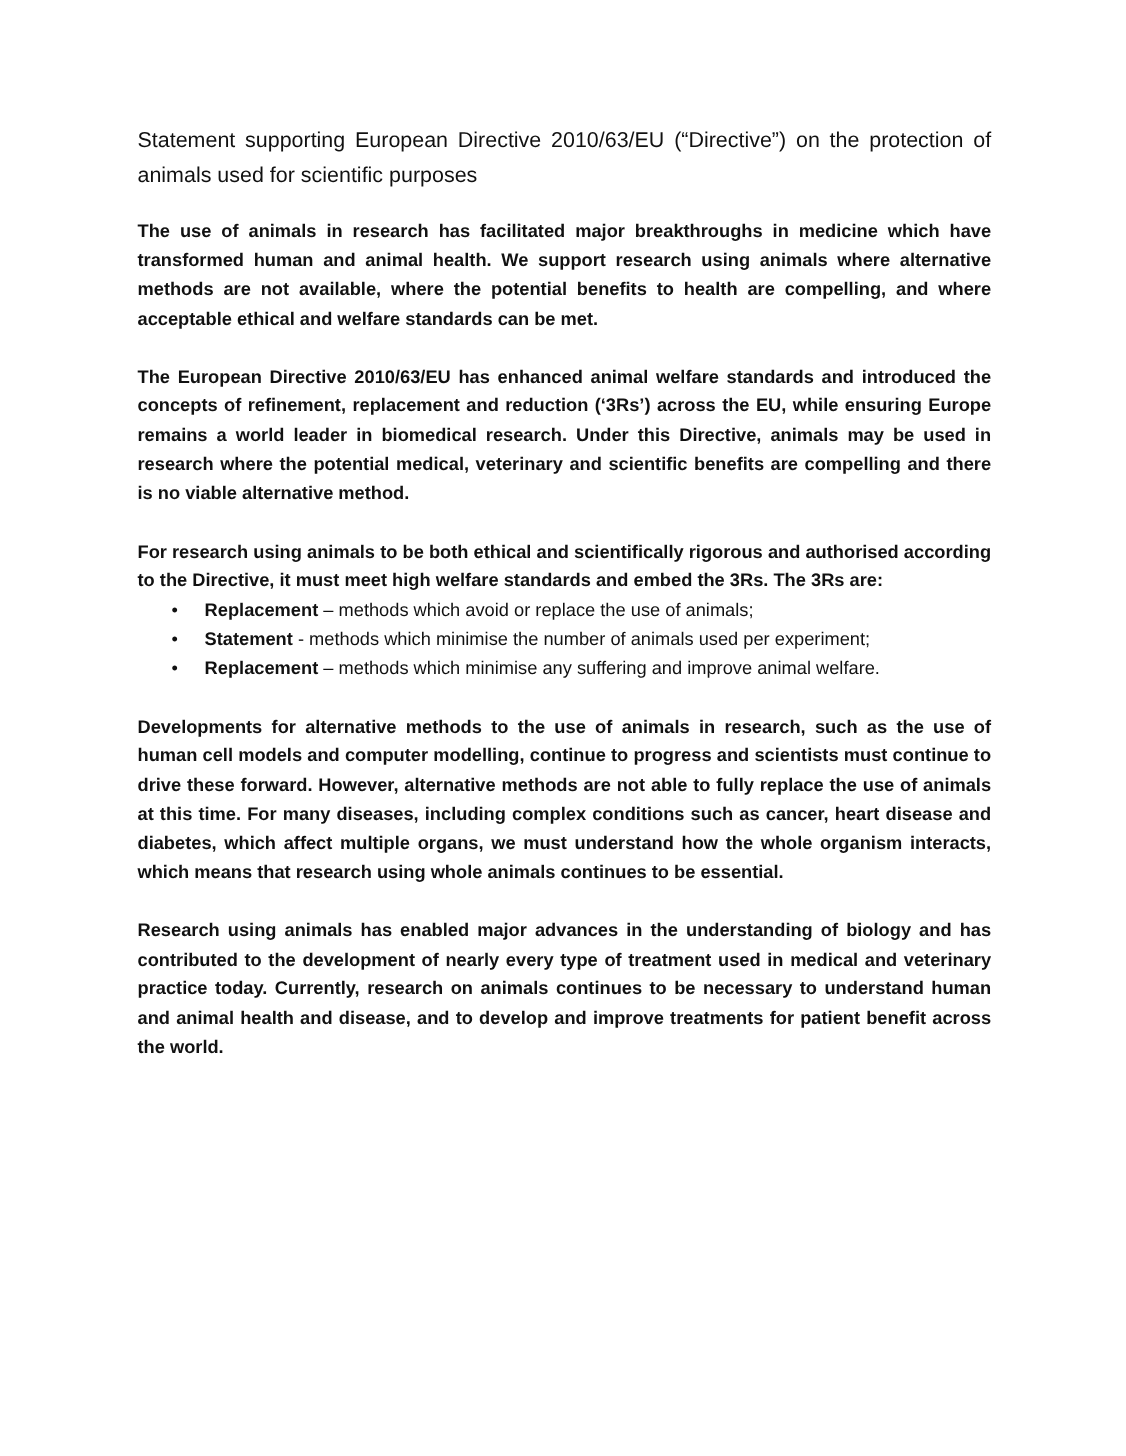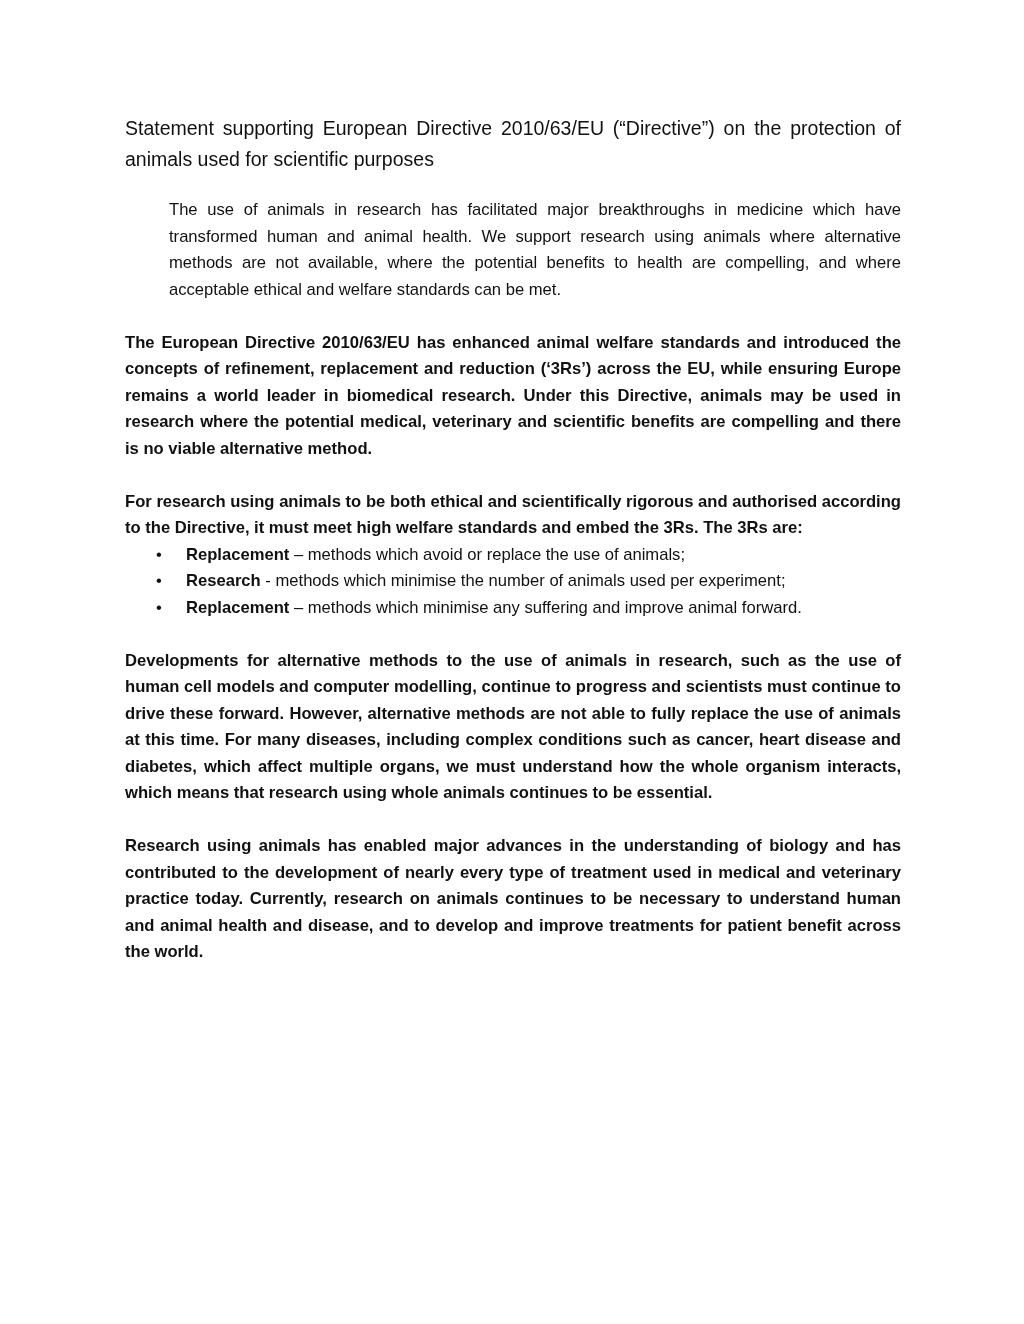--- a/index.html
+++ b/index.html
@@ -2,21 +2,21 @@
 <html><head>
 <meta charset="utf-8">
 <style>
   html, body { margin: 0; padding: 0; background: #ffffff; }
   body { width: 1024px; height: 1324px; position: relative; overflow: hidden;
          font-family: "Liberation Sans", sans-serif; color: #111; }
   .page { position: absolute; left: 125px; top: 113px; width: 776px; }
   .title { font-weight: normal; font-size: 19.5px; line-height: 31px; text-align: justify;
            margin: 0 0 22px 0; color: #111; }
   .para { font-size: 16.6px; line-height: 26.5px; text-align: justify; margin: 0 0 26.5px 0; font-weight: bold; }
-  .para.bold { font-weight: normal; margin-left: 44px; }
+  .para.bold { font-weight: bold; }
   .intro { margin-bottom: 0; }
   ul.rs { list-style: none; margin: 0 0 26.5px 0; padding: 0; }
   ul.rs li { position: relative; padding-left: 61px; font-size: 16.6px; line-height: 26.5px; }
   ul.rs li .bullet { position: absolute; left: 31px; top: 0; }
   ul.rs li b { font-weight: bold; }
 </style>
 </head>
 <body>
 
 <div class="page">
@@ -27,24 +27,24 @@
   <p class="para">The European Directive 2010/63/EU has enhanced animal welfare standards and introduced the concepts of refinement, replacement and reduction (‘3Rs’) across the EU, while ensuring Europe remains a world leader in biomedical research. Under this Directive, animals may be used in research where the potential medical, veterinary and scientific benefits are compelling and there is no viable alternative method.</p>
 
   <p class="para intro">For research using animals to be both ethical and scientifically rigorous and authorised according to the Directive, it must meet high welfare standards and embed the 3Rs. The 3Rs are:</p>
   <ul class="rs">
     <li>
       <span class="bullet">•</span>
       <b>Replacement</b><span> – </span><span>methods which avoid or replace the use of animals;</span>
     </li>
     <li>
       <span class="bullet">•</span>
-      <b>Research</b><span> - </span><span>methods which minimise the number of animals used per experiment;</span>
+      <b>Statement</b><span> - </span><span>methods which minimise the number of animals used per experiment;</span>
     </li>
     <li>
       <span class="bullet">•</span>
-      <b>Replacement</b><span> – </span><span>methods which minimise any suffering and improve animal forward.</span>
+      <b>Replacement</b><span> – </span><span>methods which minimise any suffering and improve animal welfare.</span>
     </li>
   </ul>
 
   <p class="para">Developments for alternative methods to the use of animals in research, such as the use of human cell models and computer modelling, continue to progress and scientists must continue to drive these forward. However, alternative methods are not able to fully replace the use of animals at this time. For many diseases, including complex conditions such as cancer, heart disease and diabetes, which affect multiple organs, we must understand how the whole organism interacts, which means that research using whole animals continues to be essential.</p>
 
   <p class="para">Research using animals has enabled major advances in the understanding of biology and has contributed to the development of nearly every type of treatment used in medical and veterinary practice today. Currently, research on animals continues to be necessary to understand human and animal health and disease, and to develop and improve treatments for patient benefit across the world.</p>
 </div>
 
 </body></html>

